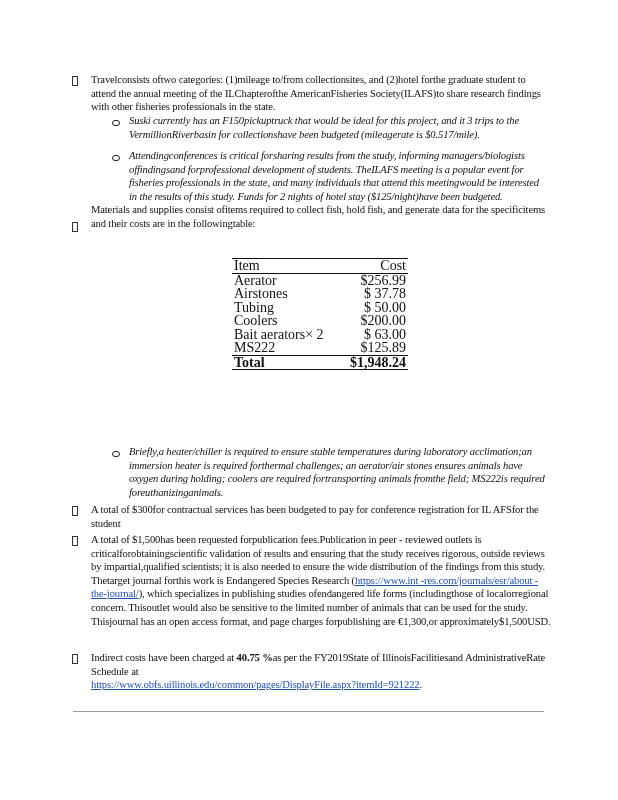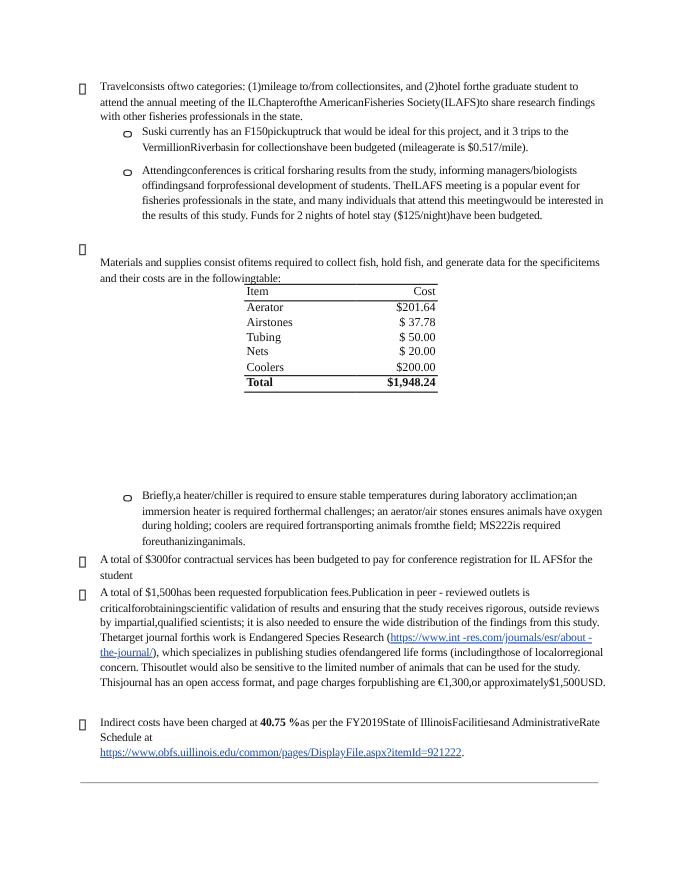--- a/index.html
+++ b/index.html
@@ -6,26 +6,26 @@
     body { width: 618px; height: 800px; position: relative; overflow: hidden;
       font-family: "Liberation Serif", "DejaVu Serif", serif; color: #111; }
     .page { position: absolute; left: 0; top: 0; width: 596px; height: 800px; }
     .para { position: absolute; font-size: 10.6px; line-height: 13.6px; letter-spacing: -0.15px; }
     .bullet-l1 { position: absolute; left: 72px; width: 10px; font-size: 10px; line-height: 13.6px;
       font-family: "DejaVu Sans", sans-serif; color: #222; }
     .bullet-l1::before { content: ""; display: inline-block; width: 4px; height: 8px; border: 1px solid #333; margin-top: 3px; }
     .bullet-l2 { position: absolute; left: 112px; width: 10px; line-height: 13.6px; }
     .bullet-l2::before { content: ""; display: inline-block; width: 6px; height: 4px; border: 1.3px solid #222; border-radius: 3px; margin-top: 4px; }
     .text-l1 { left: 91px; width: 460px; }
-    .text-l2 { left: 129px; width: 420px; }
+    .text-l2 { left: 129px; width: 420px; font-style: italic; }
     a.link { color: #1f4fb0; text-decoration: underline; }
     .bold { font-weight: bold; }
 
-    table.items { position: absolute; left: 222px; top: 258px; width: 176px; border-collapse: collapse;
-      font-size: 11px; line-height: 13.5px; }
+    table.items { position: absolute; left: 232px; top: 258px; width: 176px; border-collapse: collapse;
+      font-size: 14px; line-height: 13.5px; }
     table.items th, table.items td { padding: 0 2px; font-weight: normal; text-align: left; }
     table.items thead th { border-top: 1.2px solid #111; border-bottom: 1px solid #111; }
     table.items th.cost, table.items td.cost { text-align: right; width: 70px; }
     table.items tr.total td { border-top: 1.6px solid #111; border-bottom: 1.6px solid #111; font-weight: bold; margin-left: 32px; }
     .rule { position: absolute; left: 73px; top: 711px; width: 471px; height: 0; border-top: 1.4px solid #9a9a9a; }
   </style>
 </head>
 <body>
 
 <div class="page">
@@ -33,49 +33,53 @@
   <span class="bullet-l1" style="top:73px"></span>
   <div class="para text-l1" style="top:73px">Travelconsists oftwo categories: (1)mileage to/from collectionsites, and (2)hotel forthe graduate student to attend the annual meeting of the ILChapterofthe AmericanFisheries Society(ILAFS)to share research findings with other fisheries professionals in the state.</div>
 
   <span class="bullet-l2" style="top:114px"></span>
   <div class="para text-l2" style="top:114px">Suski currently has an F150pickuptruck that would be ideal for this project, and it 3 trips to the VermillionRiverbasin for collectionshave been budgeted (mileagerate is $0.517/mile).</div>
 
   <span class="bullet-l2" style="top:149px"></span>
   <div class="para text-l2" style="top:149px">Attendingconferences is critical forsharing results from the study, informing managers/biologists offindingsand forprofessional development of students. TheILAFS meeting is a popular event for fisheries professionals in the state, and many individuals that attend this meetingwould be interested in the results of this study. Funds for 2 nights of hotel stay ($125/night)have been budgeted.</div>
 
   <span class="bullet-l1" style="top:219px"></span>
-  <div class="para text-l1" style="top:233px">Materials and supplies consist ofitems required to collect fish, hold fish, and generate data for the specificitems and their costs are in the followingtable:</div>
+  <div class="para text-l1" style="top:203px">Materials and supplies consist ofitems required to collect fish, hold fish, and generate data for the specificitems and their costs are in the followingtable:</div>
 
   <table class="items">
     <thead>
       <tr>
         <th>Item</th>
         <th class="cost">Cost</th>
       </tr>
     </thead>
     <tbody>
       <tr>
           <td>Aerator</td>
-          <td class="cost">$201.64</td>
+          <td class="cost">$256.99</td>
         </tr>
       <tr>
           <td>Airstones</td>
           <td class="cost">$ 37.78</td>
         </tr>
       <tr>
           <td>Tubing</td>
           <td class="cost">$ 50.00</td>
         </tr>
       <tr>
-          <td>Nets</td>
-          <td class="cost">$ 20.00</td>
+          <td>Coolers</td>
+          <td class="cost">$200.00</td>
         </tr>
       <tr>
-          <td>Coolers</td>
-          <td class="cost">$200.00</td>
+          <td>Bait aerators× 2</td>
+          <td class="cost">$ 63.00</td>
+        </tr>
+      <tr>
+          <td>MS222</td>
+          <td class="cost">$125.89</td>
         </tr>
       <tr class="total">
           <td>Total</td>
           <td class="cost">$1,948.24</td>
         </tr>
     </tbody>
   </table>
 
   <span class="bullet-l2" style="top:445px"></span>
   <div class="para text-l2" style="top:445px">Briefly,a heater/chiller is required to ensure stable temperatures during laboratory acclimation;an immersion heater is required forthermal challenges; an aerator/air stones ensures animals have oxygen during holding; coolers are required fortransporting animals fromthe field; MS222is required foreuthanizinganimals.</div>

